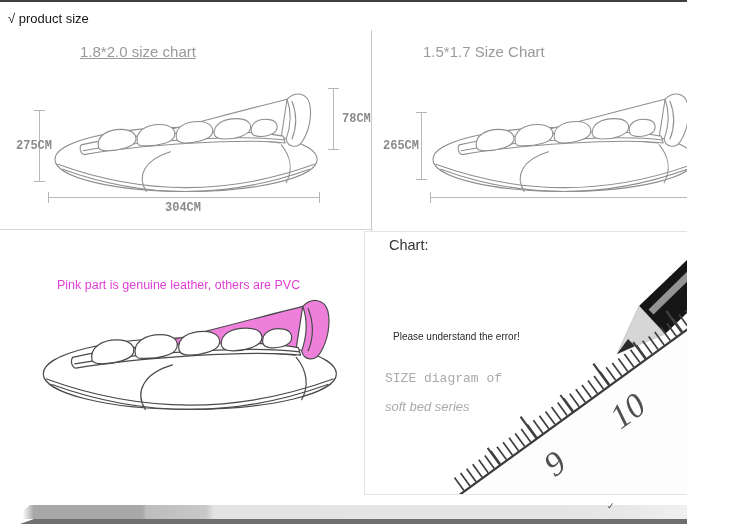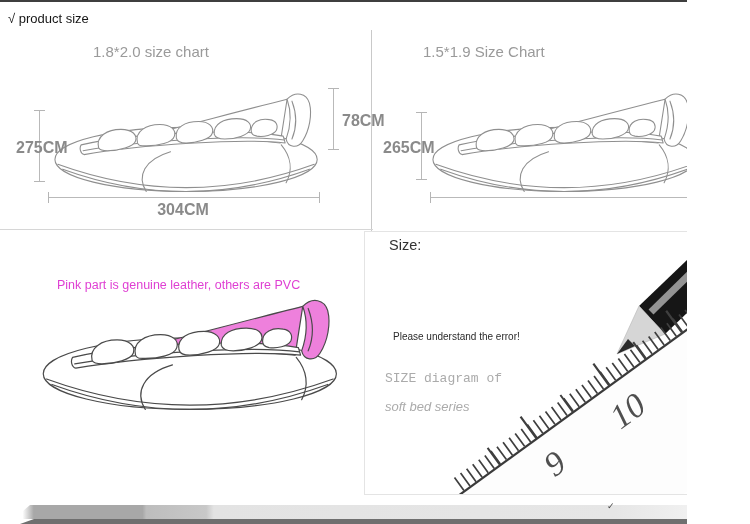--- a/index.html
+++ b/index.html
@@ -4,27 +4,27 @@
 <style>
   html,body{margin:0;padding:0;background:#fff;}
   .page{position:relative;width:687px;height:524px;background:#fff;overflow:hidden;
         font-family:"Liberation Sans",sans-serif;}
   .top-border{position:absolute;top:0;left:0;right:0;height:2px;background:#3f3f3f;}
   .header-title{position:absolute;top:11px;left:8px;font-size:13px;color:#161616;}
   .v-divider{position:absolute;left:371px;top:30px;width:1px;height:228px;background:#c9c9c9;}
   .h-divider{position:absolute;left:0;top:229px;width:373px;height:1px;background:#d6d6d6;}
 
   .q-title{position:absolute;font-size:15px;color:#9a9a9a;}
-  .q-title.t1{left:93px;top:43px;}
+  .q-title.t1{left:80px;top:43px;text-decoration:underline;}
   .q-title.t2{left:423px;top:43px;}
 
   .bed{position:absolute;color:#8f8f8f;}
   .bed.pink{color:#4a4a4a;--wing:#ee80dc;}
 
-  .dim-label{position:absolute;font-size:16px;font-weight:bold;color:#8a8a8a;white-space:nowrap;}
+  .dim-label{position:absolute;font-size:12px;font-weight:bold;color:#8a8a8a;white-space:nowrap;font-family:Liberation Mono, monospace;}
   .vline{position:absolute;width:11px;border-top:1px solid #b5b5b5;border-bottom:1px solid #b5b5b5;}
   .vline::before{content:"";position:absolute;left:5px;top:0;bottom:0;width:1px;background:#b9b9b9;}
   .hline{position:absolute;height:11px;border-left:1px solid #b5b5b5;border-right:1px solid #b5b5b5;}
   .hline::before{content:"";position:absolute;top:5px;left:0;right:0;height:1px;background:#b9b9b9;}
 
   .pink-caption{position:absolute;left:57px;top:254px;font-size:12.5px;color:#df3fd3;margin-top:24px;}
 
   .tips-box{position:absolute;left:364px;top:231px;width:384px;height:262px;
             border:1px solid #e4e4e4;background:#fff;}
   .tips-photo{position:absolute;left:0;top:0;}
@@ -80,21 +80,21 @@
   <svg class="bed" style="left:52px;top:86px" width="272" height="110" viewBox="0 0 280 112">
       <use href="#bed"></use>
     </svg>
   <div class="vline" style="left:34px;top:110px;height:70px"></div>
   <div class="dim-label" style="left:16px;top:139px;width:30px;text-align:left">275CM</div>
   <div class="vline" style="left:328px;top:88px;height:60px"></div>
   <div class="dim-label" style="left:342px;top:112px">78CM</div>
   <div class="hline" style="left:48px;top:192px;width:270px"></div>
   <div class="dim-label" style="left:48px;top:201px;width:270px;text-align:center">304CM</div>
 
-  <div class="q-title t2">1.5*1.9 Size Chart</div>
+  <div class="q-title t2">1.5*1.7 Size Chart</div>
   <svg class="bed" style="left:430px;top:86px" width="272" height="110" viewBox="0 0 280 112">
       <use href="#bed"></use>
     </svg>
   <div class="vline" style="left:416px;top:112px;height:66px"></div>
   <div class="dim-label" style="left:383px;top:139px;width:30px;text-align:right">265CM</div>
   <div class="vline" style="left:710px;top:88px;height:60px"></div>
   <div class="dim-label" style="left:723px;top:112px">78CM</div>
   <div class="hline" style="left:430px;top:192px;width:270px"></div>
 
   <div class="pink-caption">Pink part is genuine leather, others are PVC</div>
@@ -116,21 +116,21 @@
         <rect x="-60" y="1" width="620" height="130" fill="#fdfdfd"></rect>
         <path d="M-60,0 H560" stroke="#3a3a3a" stroke-width="2.2" fill="none"></path>
         <path d="M-20,-9 H560" stroke="#3f3f3f" stroke-width="16" stroke-dasharray="1.7,5.8" fill="none"></path>
         <path d="M24,-11 H560" stroke="#3f3f3f" stroke-width="21" stroke-dasharray="2,88" fill="none"></path>
         <path d="M69,-14 H560" stroke="#3f3f3f" stroke-width="27" stroke-dasharray="2.2,87.8" fill="none"></path>
         <text x="70" y="42" font-size="34" fill="#4f4f4f" text-anchor="middle" font-family="Liberation Serif, serif" font-style="italic">9</text>
         <text x="160" y="42" font-size="34" fill="#4f4f4f" text-anchor="middle" font-family="Liberation Serif, serif" font-style="italic">10</text>
         <text x="250" y="42" font-size="34" fill="#4f4f4f" text-anchor="middle" font-family="Liberation Serif, serif" font-style="italic">11</text>
       </g>
     </svg>
-    <div class="tips-title">Size:</div>
+    <div class="tips-title">Chart:</div>
     <div class="tips-note">Please understand the error!</div>
     <div class="tips-cap c1">SIZE diagram of</div>
     <div class="tips-cap c2">soft bed series</div>
   </div>
 
   <div class="strip-band"></div>
   <div class="strip-mark">✓</div>
   <div class="strip-bar"></div>
 
 </div>

